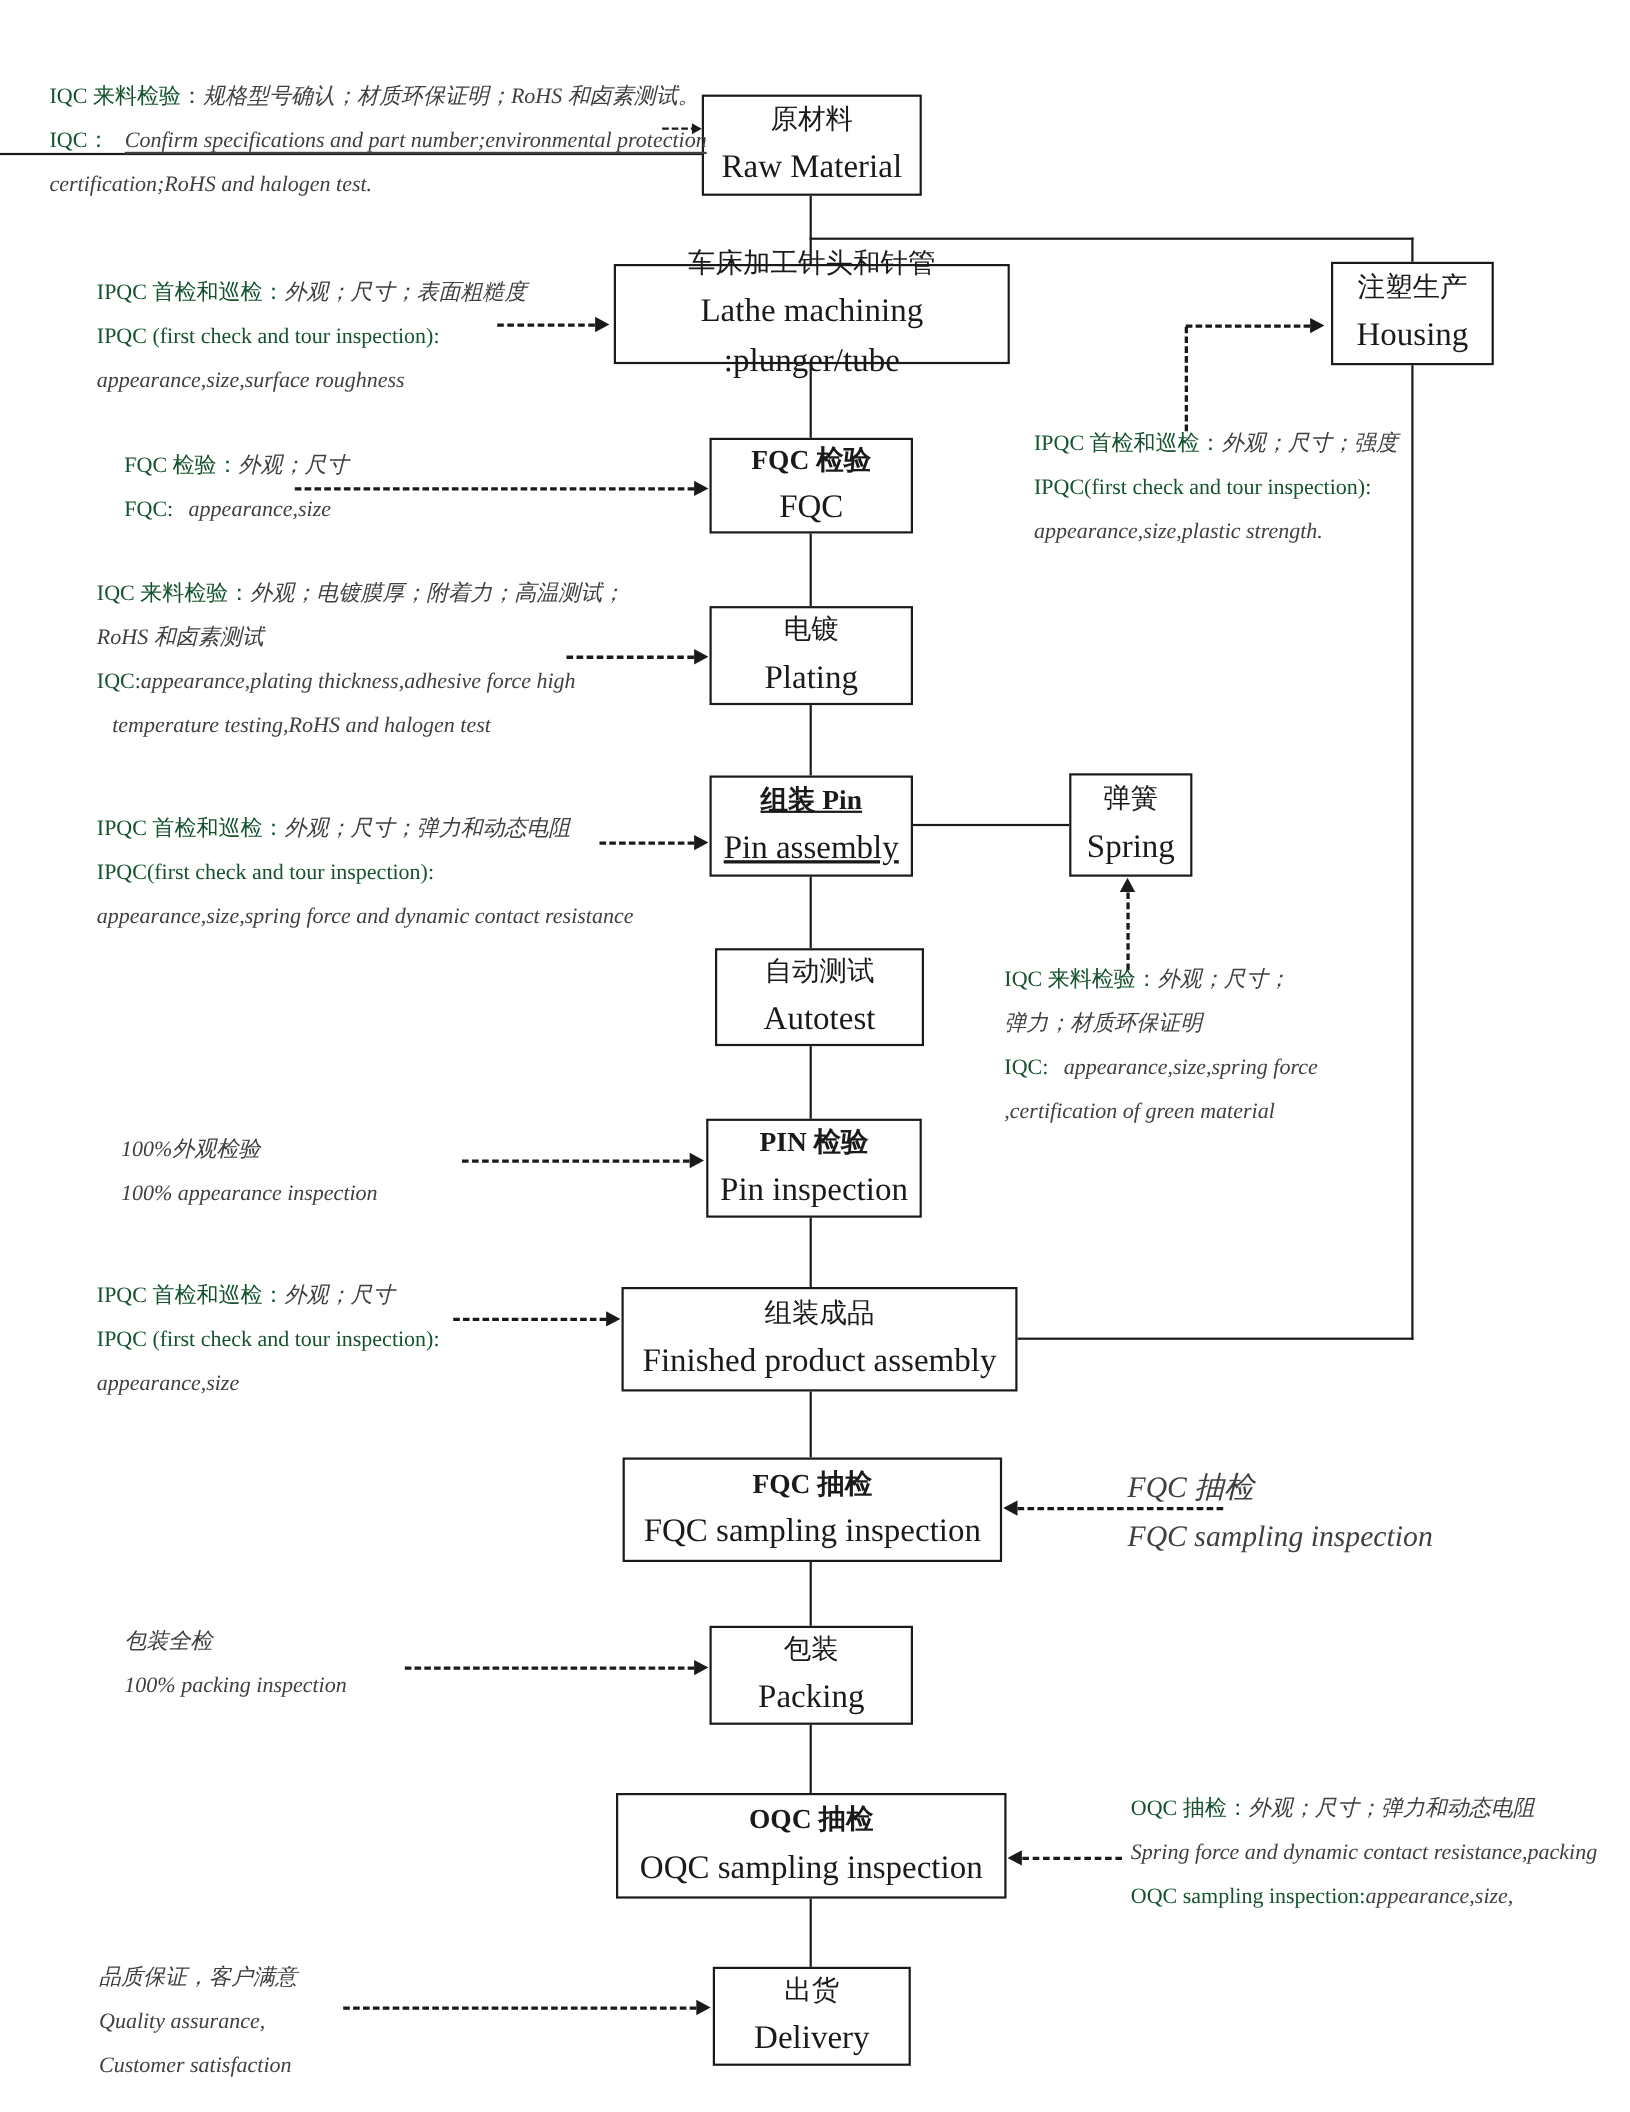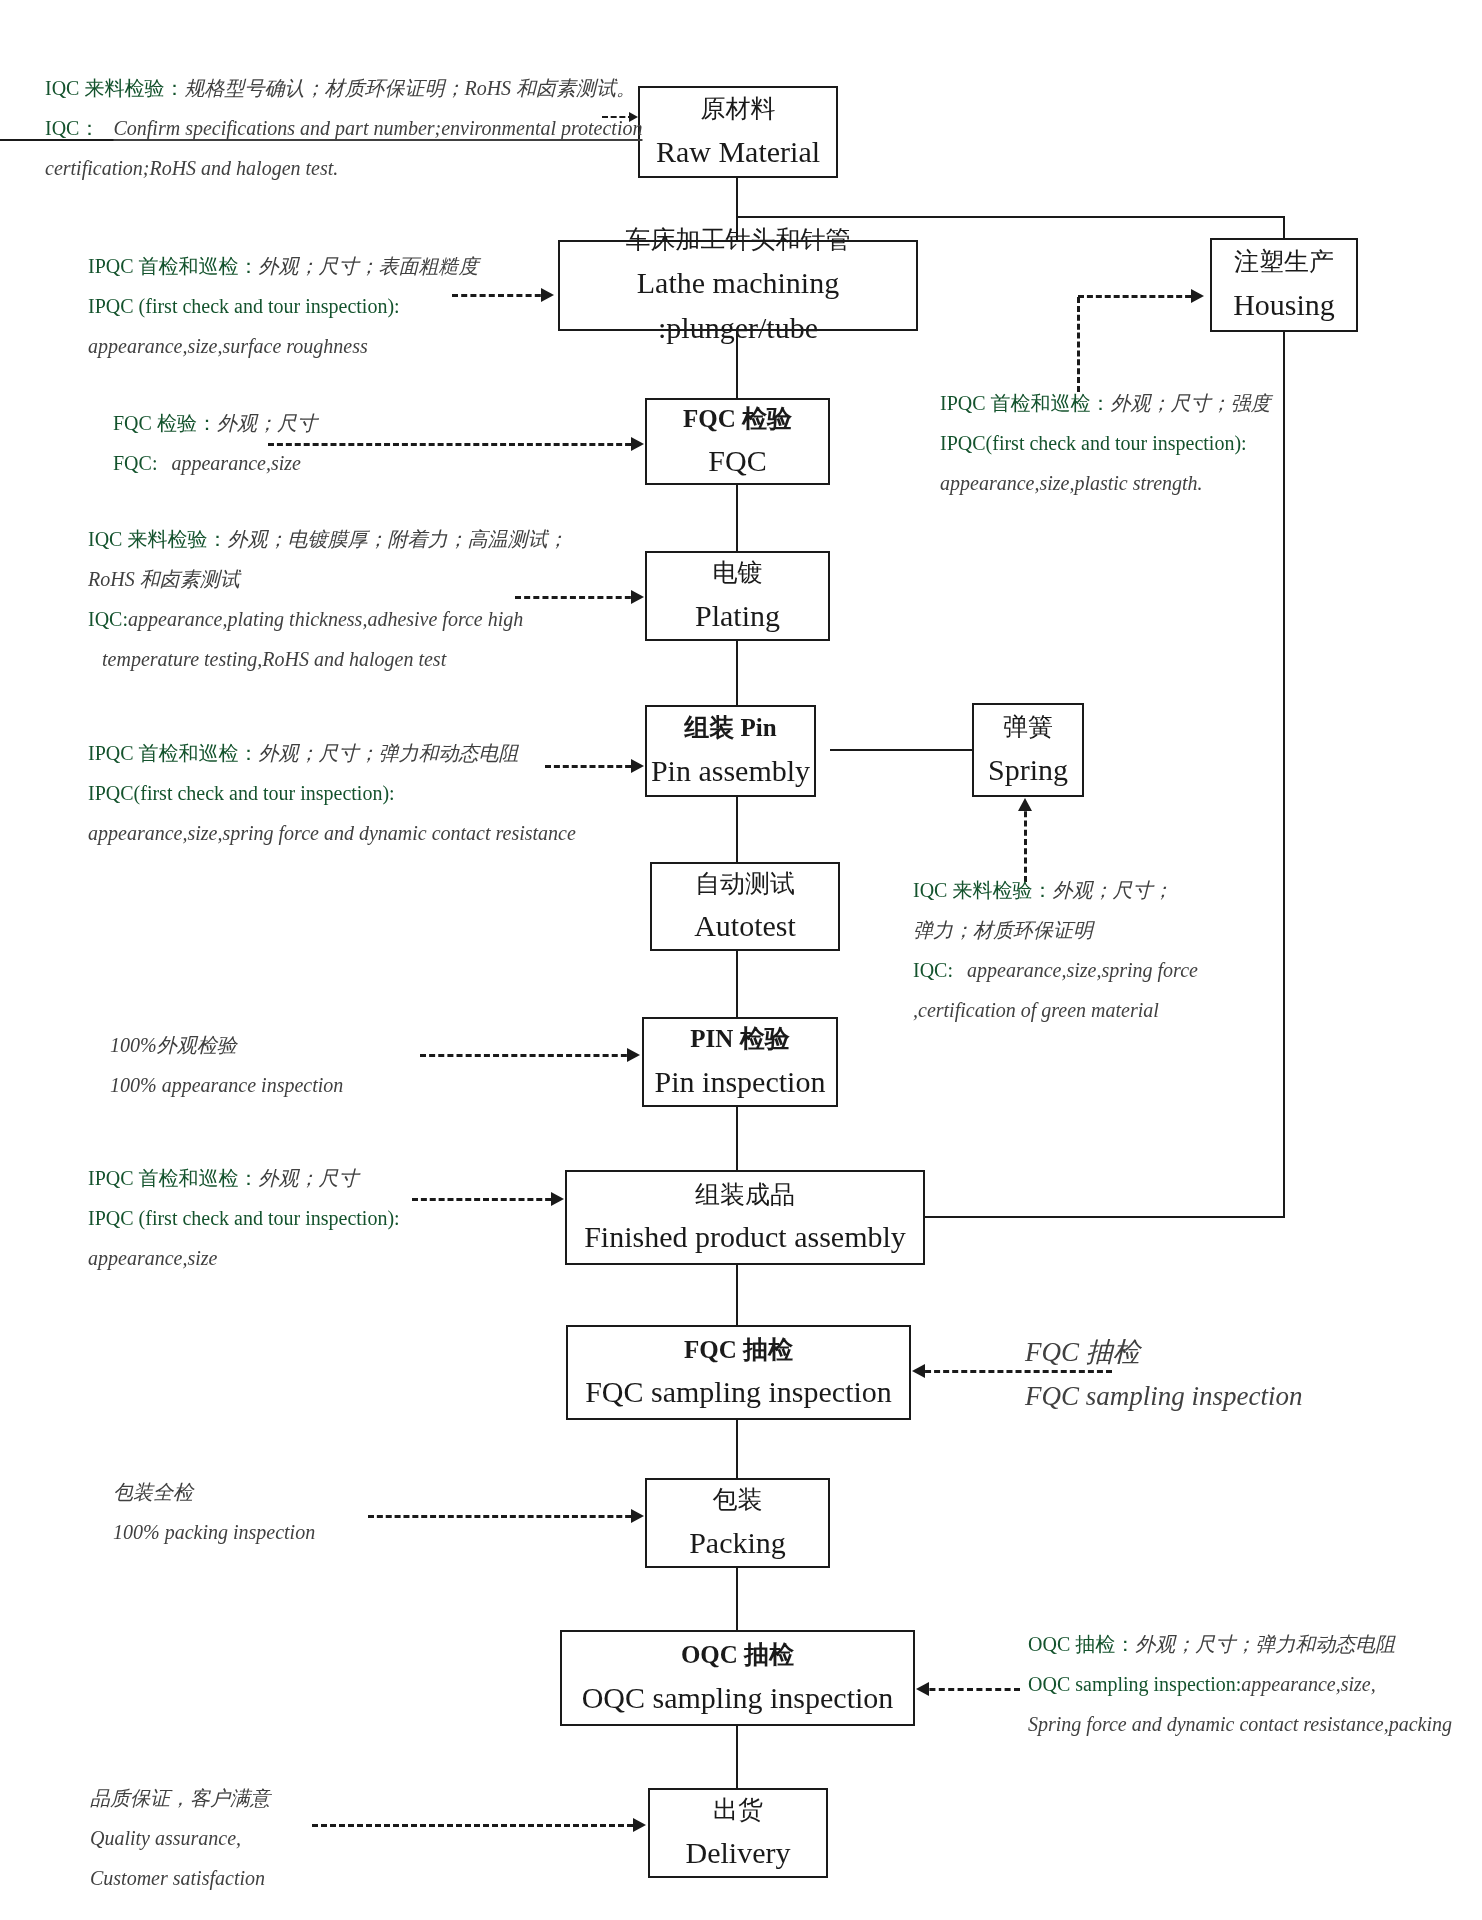--- a/index.html
+++ b/index.html
@@ -52,21 +52,21 @@
   <div class="box" style="left:645px;top:551px;width:185px;height:90px;">
     <div class="zh">电镀</div>
     <div class="en">Plating</div>
   </div>
 
   <div class="box" style="left:645px;top:398px;width:185px;height:87px;">
     <div class="zh bold">FQC 检验</div>
     <div class="en">FQC</div>
   </div>
 
-  <div class="box" style="left:645px;top:705px;width:171px;height:92px;">
+  <div class="box" style="left:645px;top:705px;width:185px;height:92px;text-decoration:underline;">
     <div class="zh bold">组装 Pin</div>
     <div class="en">Pin assembly</div>
   </div>
 
   <div class="box" style="left:972px;top:703px;width:112px;height:94px;">
     <div class="zh">弹簧</div>
     <div class="en">Spring</div>
   </div>
 
   <div class="box" style="left:650px;top:862px;width:190px;height:89px;">
@@ -196,22 +196,22 @@
     <div><span class="red">FQC sampling inspection</span></div>
   </div>
 
   <div class="ann" style="left:113px;top:1472px;">
     <div><span class="red">包装全检</span></div>
     <div><span class="red">100% packing inspection</span></div>
   </div>
 
   <div class="ann" style="left:1028px;top:1624px;">
     <div><span class="blk">OQC 抽检：</span><span class="red">外观；尺寸；弹力和动态电阻</span></div>
+    <div><span class="red">Spring force and dynamic contact resistance,packing</span></div>
     <div><span class="blk">OQC sampling inspection:</span><span class="red">appearance,size,</span></div>
-    <div><span class="red">Spring force and dynamic contact resistance,packing</span></div>
   </div>
 
   <div class="ann" style="left:90px;top:1778px;">
     <div><span class="red">品质保证，客户满意</span></div>
     <div><span class="red">Quality assurance,</span></div>
     <div><span class="red">Customer satisfaction</span></div>
   </div>
 
 </div>
 

